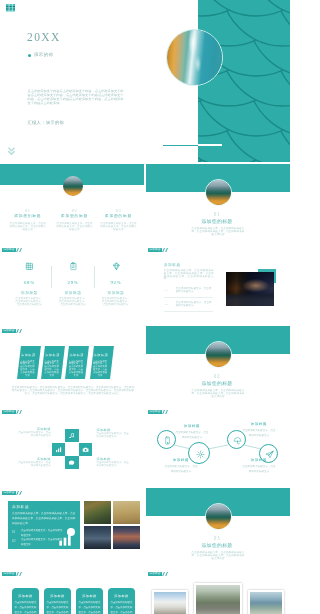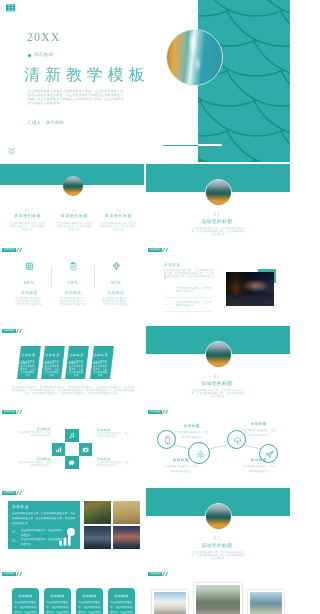--- a/index.html
+++ b/index.html
@@ -94,21 +94,20 @@
     <g stroke="#ffffff" stroke-width="0.6">
       <line x1="3.1" y1="0" x2="3.1" y2="7.5"></line>
           <line x1="6.3" y1="0" x2="6.3" y2="7.5"></line>
     </g>
   </svg>
   <div class="hero-year">20XX</div>
   <div class="hero-sub">
     <span class="dot"></span>
     <span class="t">演示的你</span>
   </div>
-  <div class="hero-title">清新教学模板</div>
   <div class="hero-body">点击此处添加文字内容点击此处添加文字内容，点击此处添加文字内容点击此处添加文字内容，点击此处添加文字内容点击此处添加文字内容，点击此处添加文字内容点击此处添加文字内容，点击此处添加文字内容点击此处添加。</div>
   <div class="hero-author">汇报人：演示的你</div>
   <svg class="hero-chev" viewBox="0 0 7 9">
     <path d="M0.8 1.2 L3.5 3.7 L6.2 1.2" fill="none" stroke="#b9dedb" stroke-width="1.5" stroke-linecap="round" stroke-linejoin="round"></path>
     <path d="M0.8 4.6 L3.5 7.1 L6.2 4.6" fill="none" stroke="#b9dedb" stroke-width="1.5" stroke-linecap="round" stroke-linejoin="round"></path>
   </svg>
   <div class="hero-panel"><svg width="92" height="162" viewBox="0 0 92 162">
           <g fill="#2eaca7" stroke="#1a8a87" stroke-width="1.4">
             <circle cx="-23.0" cy="224.0" r="62.0"></circle>
             <circle cx="31.0" cy="224.0" r="62.0"></circle>

